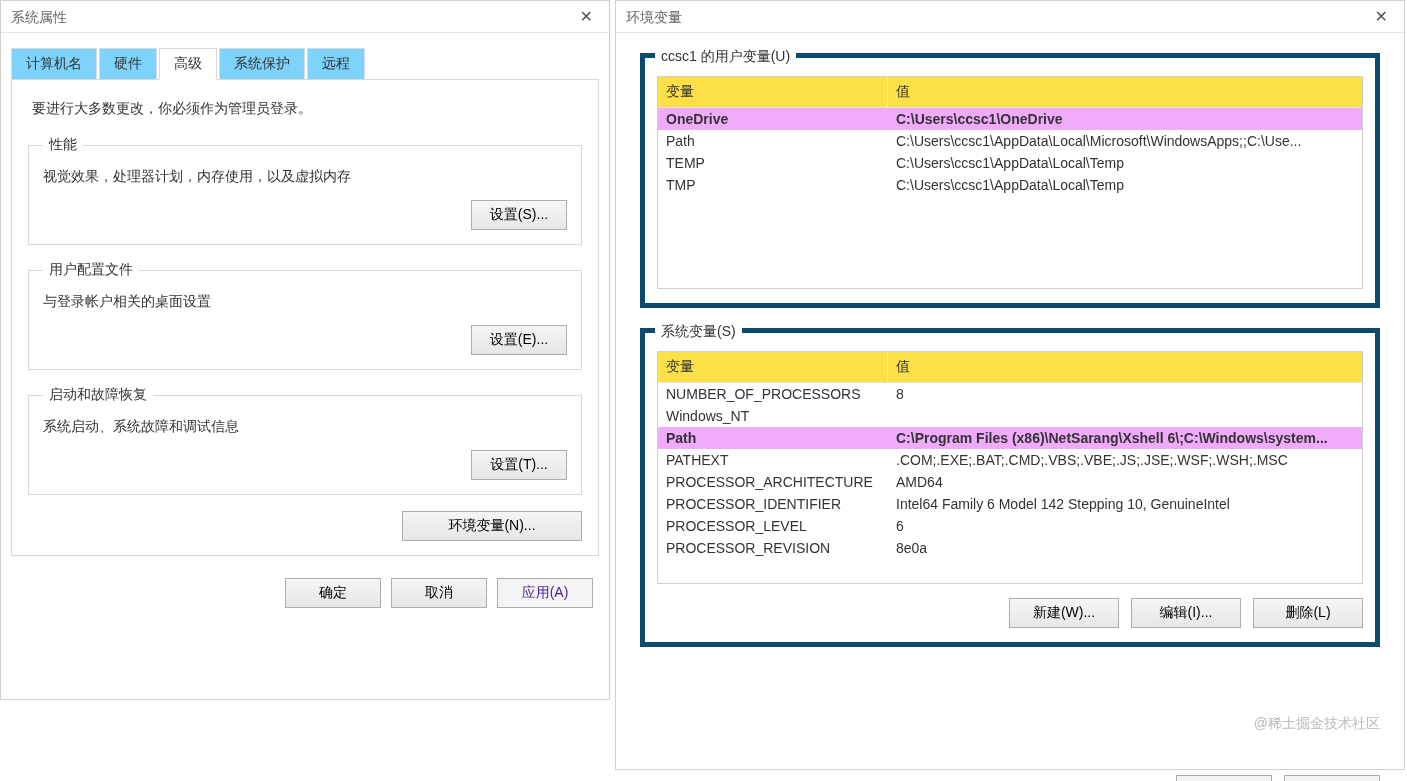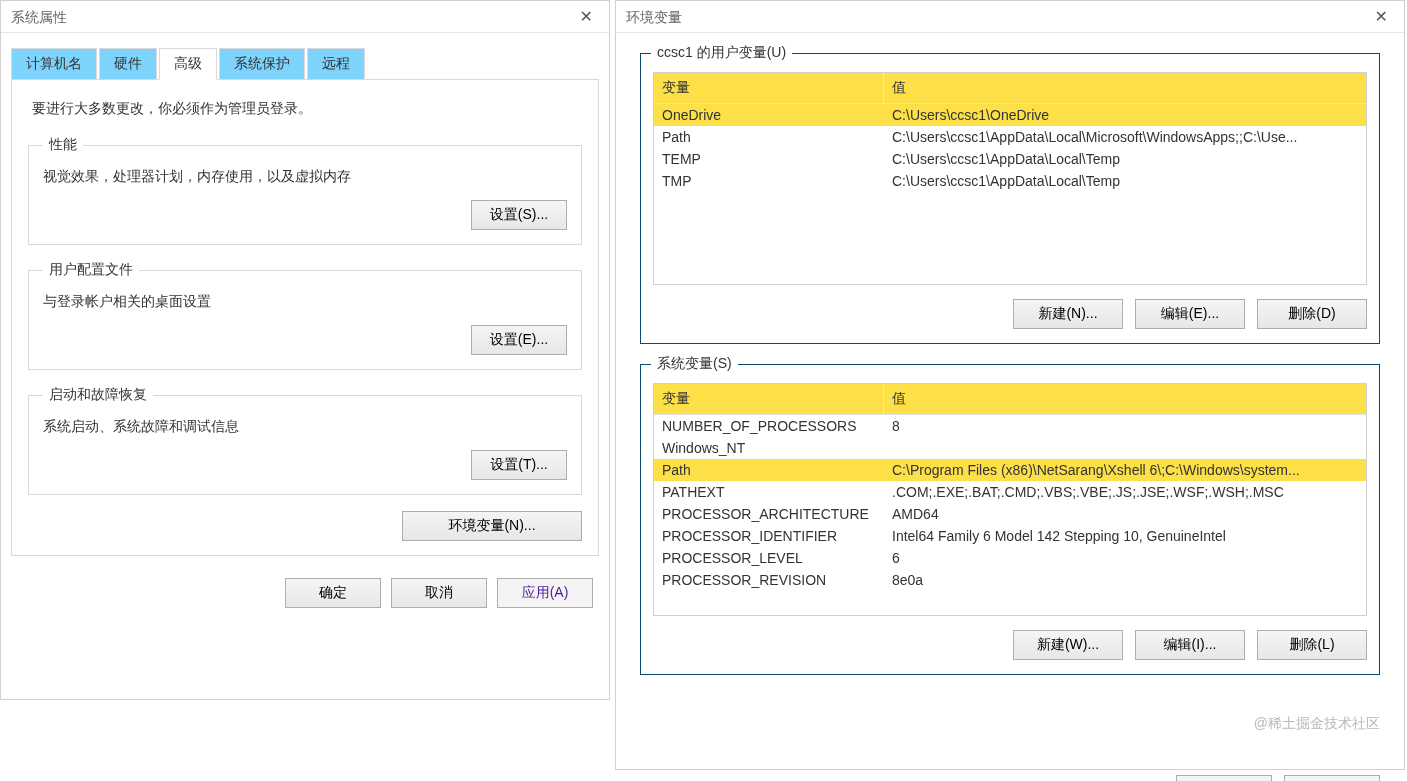--- a/index.html
+++ b/index.html
@@ -26,35 +26,35 @@
 
   .btn { min-width: 96px; height: 30px; border: 1px solid #adadad; background: linear-gradient(#f5f5f5,#e7e7e7); font-size: 14px; cursor: pointer; padding: 0 12px; }
   .btn.disabled { color: #4c1d95; background: #f4f4f4; cursor: default; }
 
   .env-btn-row { display: flex; justify-content: flex-end; margin: 10px 0 4px 0; }
 
   .bottom-btns { display: flex; justify-content: flex-end; gap: 10px; padding: 10px 16px; }
 
   
   .right-body { padding: 20px 24px 10px 24px; height: calc(100% - 32px); display: flex; flex-direction: column; }
-  .groupbox { border: 1px solid #0c4a6e; position: relative; padding: 18px 12px 14px 12px; margin-bottom: 20px; }
+  .groupbox { border: 5px solid #0c4a6e; position: relative; padding: 18px 12px 14px 12px; margin-bottom: 20px; }
   .groupbox > .legend-label { position: absolute; top: -10px; left: 10px; background: #fff; padding: 0 6px; font-size: 14px; }
 
   .var-table { border: 1px solid #d0d0d0; width: 100%; }
   .var-table .thead { display: flex; background: #fde047; border-bottom: 1px solid #e3e3e3; }
   .var-table .th { padding: 6px 8px; font-size: 14px; border-right: 1px solid #e8e8e8; white-space: nowrap; overflow: hidden; }
   .var-table .th:last-child { border-right: none; }
   .var-table .tbody { background: #fff; }
   .user-body { height: 180px; }
   .sys-body { height: 200px; overflow-y: scroll; }
   .var-table .tr { display: flex; padding: 0; }
   .var-table .td { padding: 3px 8px; font-size: 14px; white-space: nowrap; overflow: hidden; text-overflow: ellipsis; }
   .col-name { width: 230px; flex-shrink: 0; }
   .col-value { flex: 1; }
-  .tr.selected { background: #fde047; }
+  .tr.selected { background: #f0abfc; font-weight: bold; }
 
   .group-btn-row { display: flex; justify-content: flex-end; gap: 12px; margin-top: 14px; }
   .group-btn-row .btn { min-width: 110px; }
 
   .right-bottom { display: flex; justify-content: flex-end; gap: 12px; padding: 6px 24px 12px 0; }
 
   .watermark { position: absolute; right: 24px; bottom: 36px; color: #b9b9b9; font-size: 14px; }
 
   
   .sys-body::-webkit-scrollbar { width: 18px; }
@@ -144,25 +144,20 @@
             <div class="tr">
               <div class="td col-name">TEMP</div>
               <div class="td col-value">C:\Users\ccsc1\AppData\Local\Temp</div>
             </div>
             <div class="tr">
               <div class="td col-name">TMP</div>
               <div class="td col-value">C:\Users\ccsc1\AppData\Local\Temp</div>
             </div>
           </div>
       </div>
-      <div class="group-btn-row">
-        <button class="btn">新建(N)...</button>
-        <button class="btn">编辑(E)...</button>
-        <button class="btn">删除(D)</button>
-      </div>
     </div>
 
     <div class="groupbox">
       <span class="legend-label">系统变量(S)</span>
       <div class="var-table">
         <div class="thead">
           <div class="th col-name">变量</div>
           <div class="th col-value">值</div>
         </div>
         <div class="tbody sys-body" id="sys-tbody">

